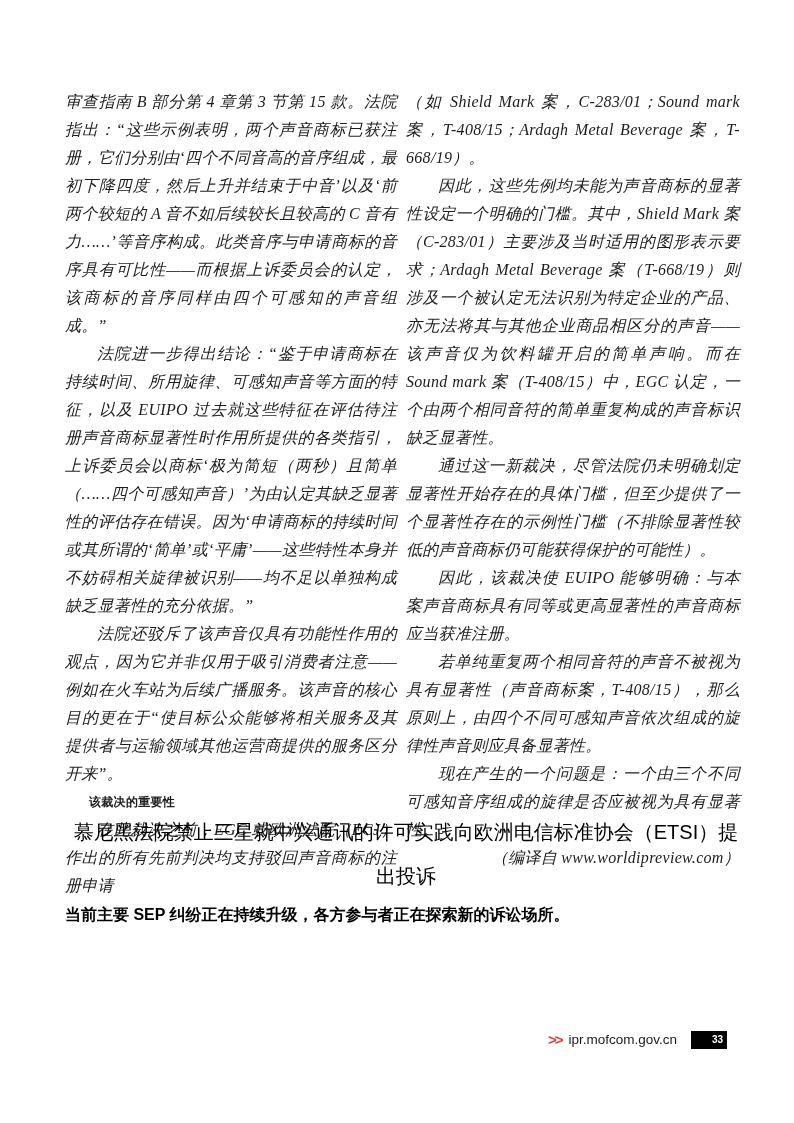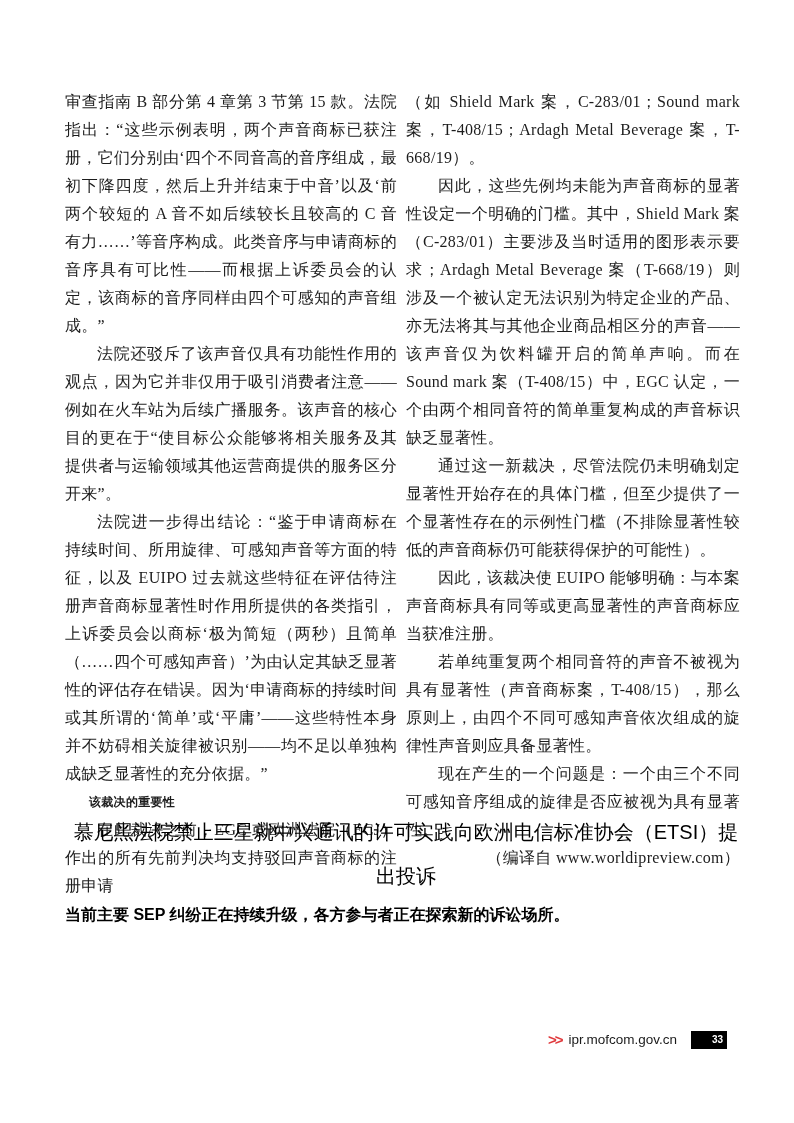--- a/index.html
+++ b/index.html
@@ -15,21 +15,21 @@
   .col {
     position: absolute;
     top: 88px;
     font-size: 16px;
     line-height: 28px;
     text-align: justify;
     letter-spacing: 0.3px;
   }
   .col-left  { left: 65px;  width: 332px; }
   .col-right { left: 406px; width: 334px; }
-  .para      { margin: 0; text-indent: 2em; }
+  .para      { margin: 0; text-indent: 2em; font-style: italic; }
   .para.cont { text-indent: 0; }
   .section-heading {
     margin: 0;
     text-indent: 2em;
     font-weight: bold;
     font-size: 12px;
     line-height: 28px;
   }
   .attribution {
     margin: 0;
@@ -93,22 +93,22 @@
     margin-left: 14px;
   }
 </style>
 </head>
 <body>
 
 <div class="page">
 
   <div class="col col-left">
     <p class="para cont">审查指南 B 部分第 4 章第 3 节第 15 款。法院指出：“这些示例表明，两个声音商标已获注册，它们分别由‘四个不同音高的音序组成，最初下降四度，然后上升并结束于中音’以及‘前两个较短的 A 音不如后续较长且较高的 C 音有力……’等音序构成。此类音序与申请商标的音序具有可比性——而根据上诉委员会的认定，该商标的音序同样由四个可感知的声音组成。”</p>
+    <p class="para">法院进一步得出结论：“鉴于申请商标在持续时间、所用旋律、可感知声音等方面的特征，以及 EUIPO 过去就这些特征在评估待注册声音商标显著性时作用所提供的各类指引，上诉委员会以商标‘极为简短（两秒）且简单（……四个可感知声音）’为由认定其缺乏显著性的评估存在错误。因为‘申请商标的持续时间或其所谓的‘简单’或‘平庸’——这些特性本身并不妨碍相关旋律被识别——均不足以单独构成缺乏显著性的充分依据。”</p>
     <p class="para">法院还驳斥了该声音仅具有功能性作用的观点，因为它并非仅用于吸引消费者注意——例如在火车站为后续广播服务。该声音的核心目的更在于“使目标公众能够将相关服务及其提供者与运输领域其他运营商提供的服务区分开来”。</p>
-    <p class="para">法院进一步得出结论：“鉴于申请商标在持续时间、所用旋律、可感知声音等方面的特征，以及 EUIPO 过去就这些特征在评估待注册声音商标显著性时作用所提供的各类指引，上诉委员会以商标‘极为简短（两秒）且简单（……四个可感知声音）’为由认定其缺乏显著性的评估存在错误。因为‘申请商标的持续时间或其所谓的‘简单’或‘平庸’——这些特性本身并不妨碍相关旋律被识别——均不足以单独构成缺乏显著性的充分依据。”</p>
     <p class="section-heading">该裁决的重要性</p>
     <p class="para">在此裁决之前，EGC 或欧洲法院（ECJ）作出的所有先前判决均支持驳回声音商标的注册申请</p>
   </div>
 
   <div class="col col-right">
     <p class="para cont">（如 Shield Mark 案，C-283/01；Sound mark 案，T-408/15；Ardagh Metal Beverage 案，T-668/19）。</p>
     <p class="para">因此，这些先例均未能为声音商标的显著性设定一个明确的门槛。其中，Shield Mark 案（C-283/01）主要涉及当时适用的图形表示要求；Ardagh Metal Beverage 案（T-668/19）则涉及一个被认定无法识别为特定企业的产品、亦无法将其与其他企业商品相区分的声音——该声音仅为饮料罐开启的简单声响。而在 Sound mark 案（T-408/15）中，EGC 认定，一个由两个相同音符的简单重复构成的声音标识缺乏显著性。</p>
     <p class="para">通过这一新裁决，尽管法院仍未明确划定显著性开始存在的具体门槛，但至少提供了一个显著性存在的示例性门槛（不排除显著性较低的声音商标仍可能获得保护的可能性）。</p>
     <p class="para">因此，该裁决使 EUIPO 能够明确：与本案声音商标具有同等或更高显著性的声音商标应当获准注册。</p>
     <p class="para">若单纯重复两个相同音符的声音不被视为具有显著性（声音商标案，T-408/15），那么原则上，由四个不同可感知声音依次组成的旋律性声音则应具备显著性。</p>

